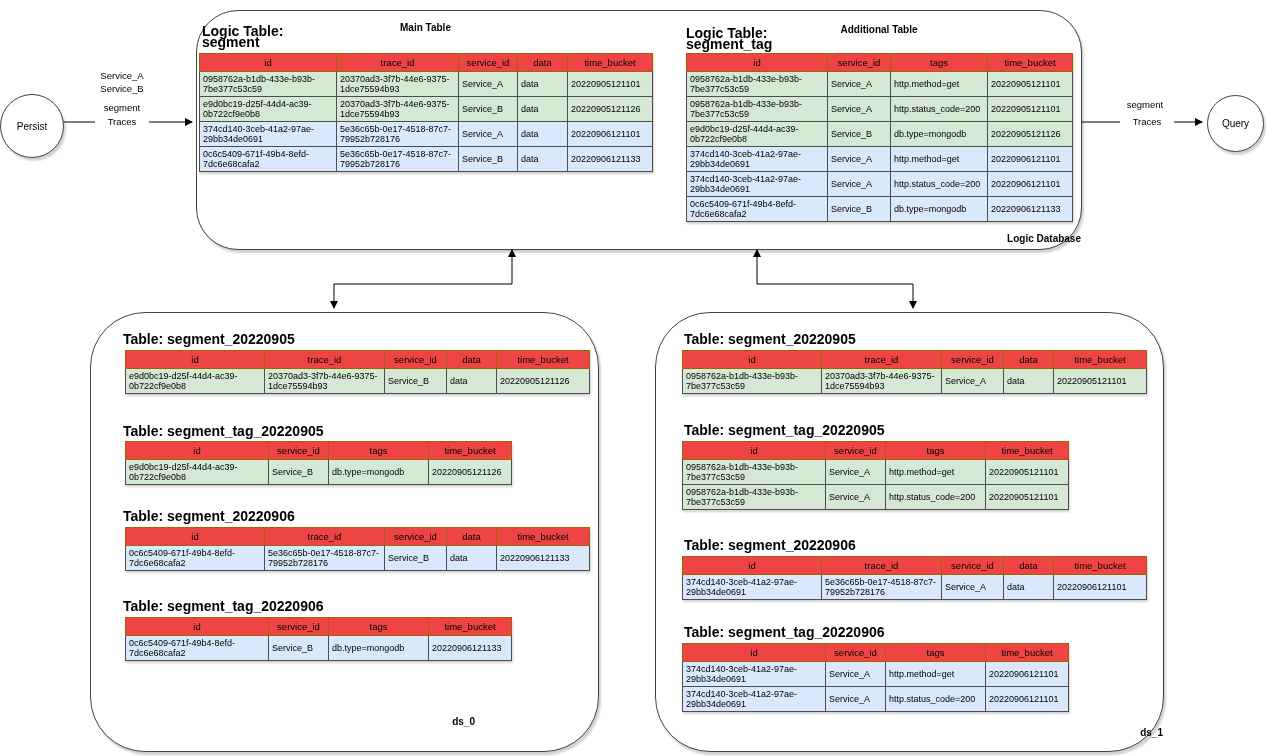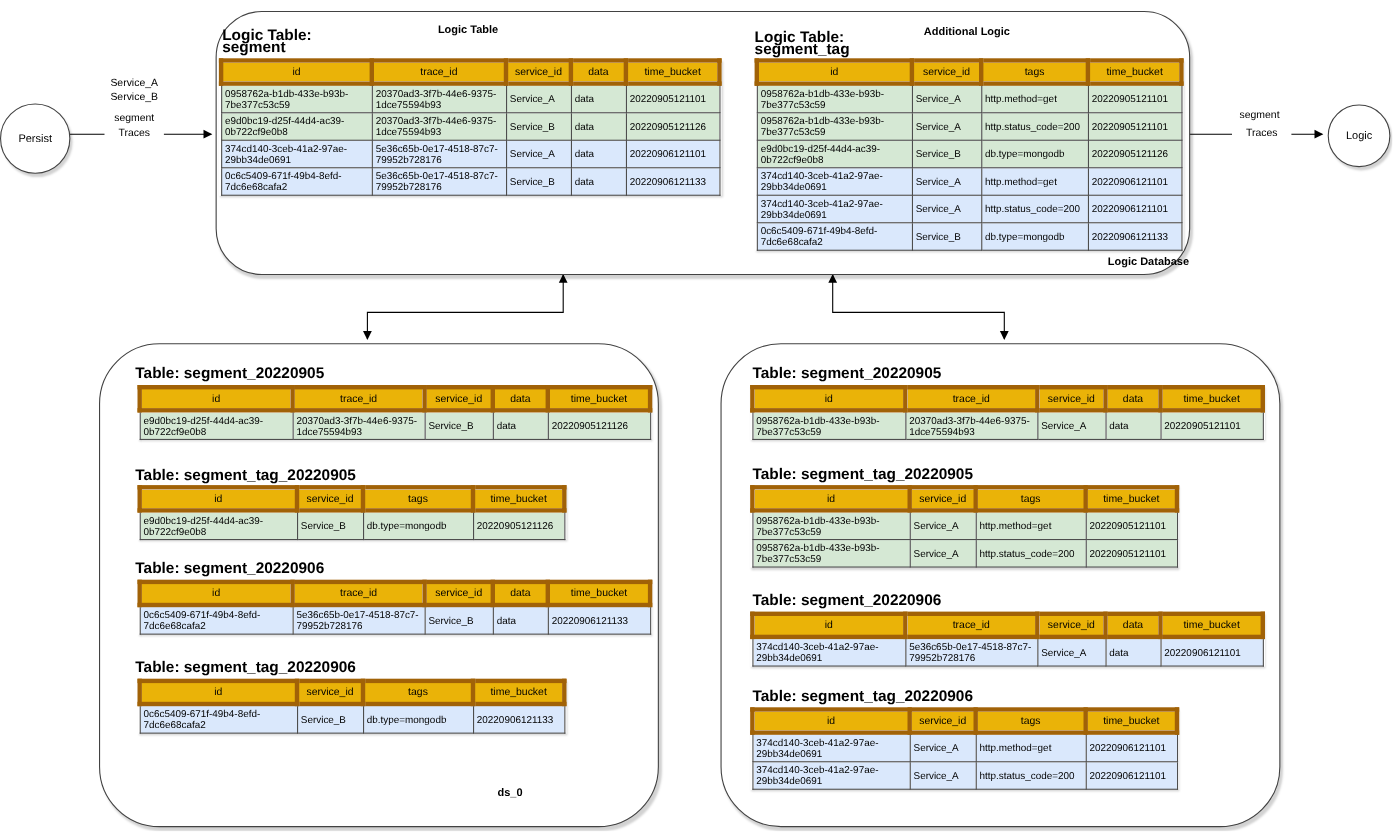--- a/index.html
+++ b/index.html
@@ -12,22 +12,22 @@
                box-shadow:2px 3px 2px rgba(0,0,0,0.18);}
   .rbox{position:absolute;background:#fff;border:1px solid #424242;
         box-shadow:2px 3px 2px rgba(0,0,0,0.18);}
   .caption{position:absolute;font-weight:bold;font-size:10px;text-align:center;}
   .tlabel{position:absolute;font-weight:bold;font-size:14px;line-height:11px;white-space:pre-line;}
   .box-footer{position:absolute;font-weight:bold;font-size:10px;text-align:right;}
   .edge-label{position:absolute;font-size:9.5px;line-height:13px;text-align:center;white-space:pre-line;}
   .edge-label.online{background:#fff;line-height:11px;padding:0 2px;}
   .tbl{position:absolute;border-collapse:collapse;table-layout:fixed;background:#fff;
        box-shadow:1px 2px 2px rgba(0,0,0,0.18);}
-  .tbl th{background:#eab308;font-weight:normal;font-size:9.5px;height:17px;
-          border:4px solid #a16207;padding:0 2px;overflow:hidden;}
+  .tbl th{background:#ef4444;font-weight:normal;font-size:9.5px;height:17px;
+          border:1px solid #a16207;padding:0 2px;overflow:hidden;}
   .tbl td{font-size:9px;line-height:10.5px;height:22px;border:1px solid #4d4d4d;
           padding:1px 3px;word-wrap:break-word;overflow:hidden;vertical-align:middle;text-align:left;}
   .tone-green td{background:#d5e8d4;}
   .tone-blue td{background:#dae8fc;}
 </style>
 </head>
 <body>
 
 <div class="canvas">
 
@@ -45,27 +45,27 @@
 
   <div class="node-circle" style="left:0px;top:94px;width:62px;height:62px;">
     <span>Persist</span>
   </div>
   <div class="edge-label" style="left:72px;top:69px;width:100px;">Service_A
 Service_B</div>
   <div class="edge-label" style="left:72px;top:101px;width:100px;">segment</div>
   <div class="edge-label online" style="left:95px;top:116px;width:50px;">Traces</div>
 
   <div class="node-circle" style="left:1207px;top:95px;width:55px;height:55px;">
-    <span>Logic</span>
+    <span>Query</span>
   </div>
   <div class="edge-label" style="left:1100px;top:98px;width:90px;">segment</div>
   <div class="edge-label online" style="left:1120px;top:116px;width:50px;">Traces</div>
 
   <div class="rbox" style="left:196px;top:10px;width:884px;height:238px;border-radius:42px;">
-    <div class="caption" style="left:2px;top:11px;width:453px;">Logic Table</div>
+    <div class="caption" style="left:2px;top:11px;width:453px;">Main Table</div>
     <div class="tlabel" style="left:5px;top:15px;">Logic Table:
 segment</div>
     <table class="tbl" style="left: 2px; top: 42px; width: 453px;">
         <colgroup>
           <col style="width: 137px;">
           <col style="width: 122px;">
           <col style="width: 59px;">
           <col style="width: 50px;">
           <col style="width: 85px;">
         </colgroup>
@@ -103,21 +103,21 @@
           <tr class="tone-blue">
             <td>0c6c5409-671f-49b4-8efd-7dc6e68cafa2</td>
             <td>5e36c65b-0e17-4518-87c7-79952b728176</td>
             <td>Service_B</td>
             <td>data</td>
             <td>20220906121133</td>
           </tr>
         </tbody>
       </table>
 
-    <div class="caption" style="left:489px;top:13px;width:386px;">Additional Logic</div>
+    <div class="caption" style="left:489px;top:13px;width:386px;">Additional Table</div>
     <div class="tlabel" style="left:489px;top:17px;">Logic Table:
 segment_tag</div>
     <table class="tbl" style="left: 489px; top: 42px; width: 386px;">
         <colgroup>
           <col style="width: 141px;">
           <col style="width: 63px;">
           <col style="width: 97px;">
           <col style="width: 85px;">
         </colgroup>
         <thead>
@@ -401,15 +401,16 @@
           </tr>
           <tr class="tone-blue">
             <td>374cd140-3ceb-41a2-97ae-29bb34de0691</td>
             <td>Service_A</td>
             <td>http.status_code=200</td>
             <td>20220906121101</td>
           </tr>
         </tbody>
       </table>
 
+    <div class="box-footer" style="left:0;bottom:13px;width:100%;">ds_1</div>
   </div>
 
 </div>
 
 </body></html>

